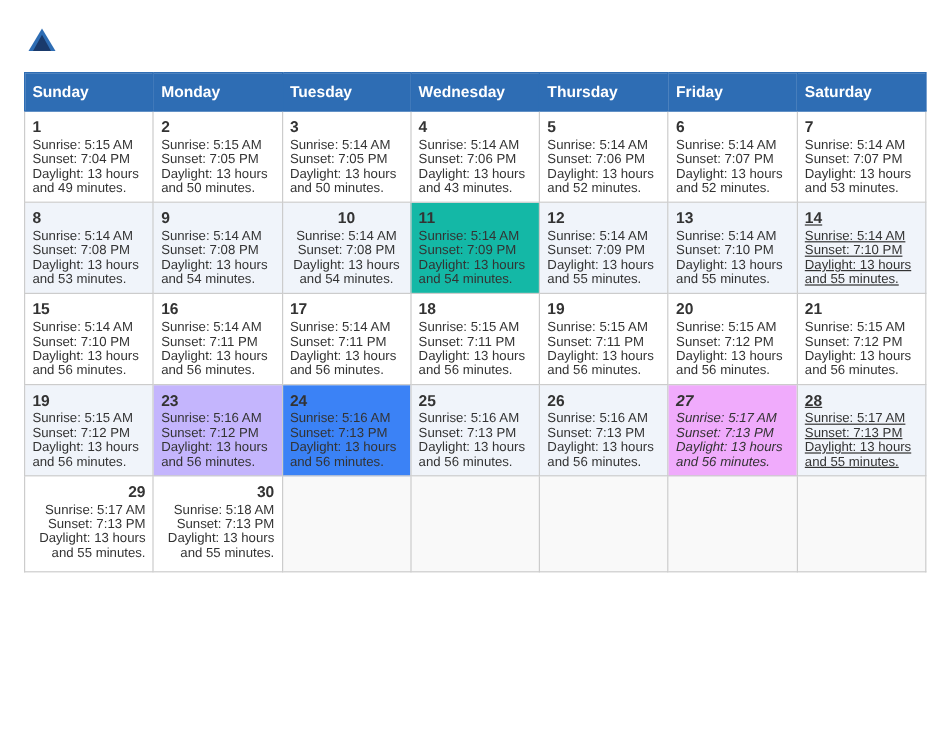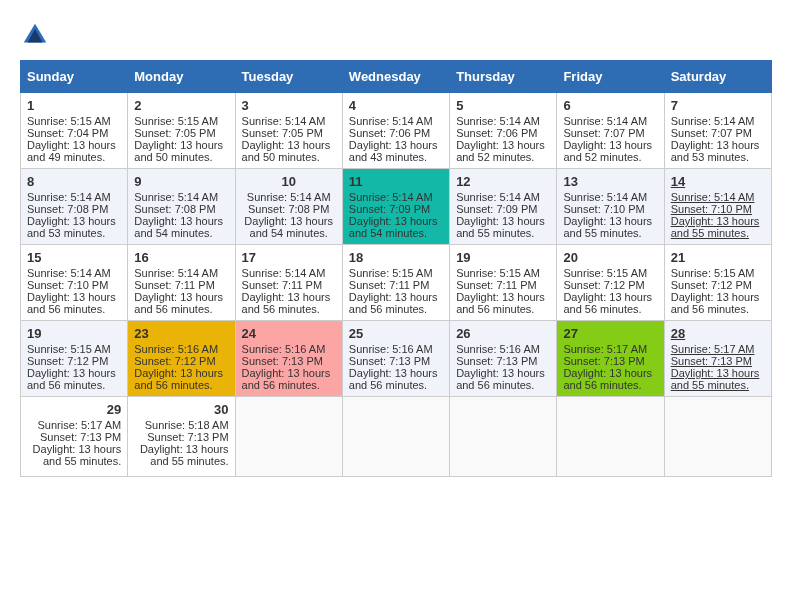--- a/index.html
+++ b/index.html
@@ -278,49 +278,49 @@
       </td>
       </tr>
       <tr>
         <td style="background-color: rgb(240, 244, 250);">
         <span class="day-number">19</span>
         <span>Sunrise: 5:15 AM</span><br>
         <span>Sunset: 7:12 PM</span><br>
         <span>Daylight: 13 hours</span><br>
         <span>and 56 minutes.</span>
       </td>
-        <td style="background-color: #eab308;">
+        <td style="background-color: #c4b5fd;">
         <span class="day-number">23</span>
         <span>Sunrise: 5:16 AM</span><br>
         <span>Sunset: 7:12 PM</span><br>
         <span>Daylight: 13 hours</span><br>
         <span>and 56 minutes.</span>
       </td>
-        <td style="background-color: #fca5a5;">
+        <td style="background-color: #3b82f6;">
         <span class="day-number">24</span>
         <span>Sunrise: 5:16 AM</span><br>
         <span>Sunset: 7:13 PM</span><br>
         <span>Daylight: 13 hours</span><br>
         <span>and 56 minutes.</span>
       </td>
         <td style="background-color: rgb(240, 244, 250);">
         <span class="day-number">25</span>
         <span>Sunrise: 5:16 AM</span><br>
         <span>Sunset: 7:13 PM</span><br>
         <span>Daylight: 13 hours</span><br>
         <span>and 56 minutes.</span>
       </td>
         <td style="background-color: rgb(240, 244, 250);">
         <span class="day-number">26</span>
         <span>Sunrise: 5:16 AM</span><br>
         <span>Sunset: 7:13 PM</span><br>
         <span>Daylight: 13 hours</span><br>
         <span>and 56 minutes.</span>
       </td>
-        <td style="background-color: #84cc16;">
+        <td style="background-color: #f0abfc; font-style: italic;">
         <span class="day-number">27</span>
         <span>Sunrise: 5:17 AM</span><br>
         <span>Sunset: 7:13 PM</span><br>
         <span>Daylight: 13 hours</span><br>
         <span>and 56 minutes.</span>
       </td>
         <td style="background-color: rgb(240, 244, 250); text-decoration: underline;">
         <span class="day-number">28</span>
         <span>Sunrise: 5:17 AM</span><br>
         <span>Sunset: 7:13 PM</span><br>

